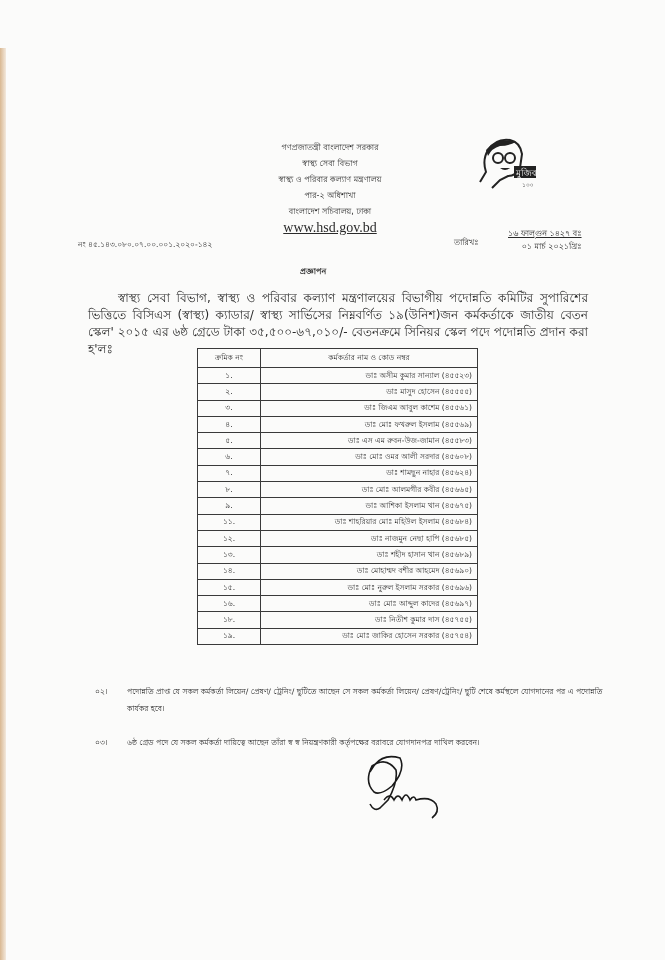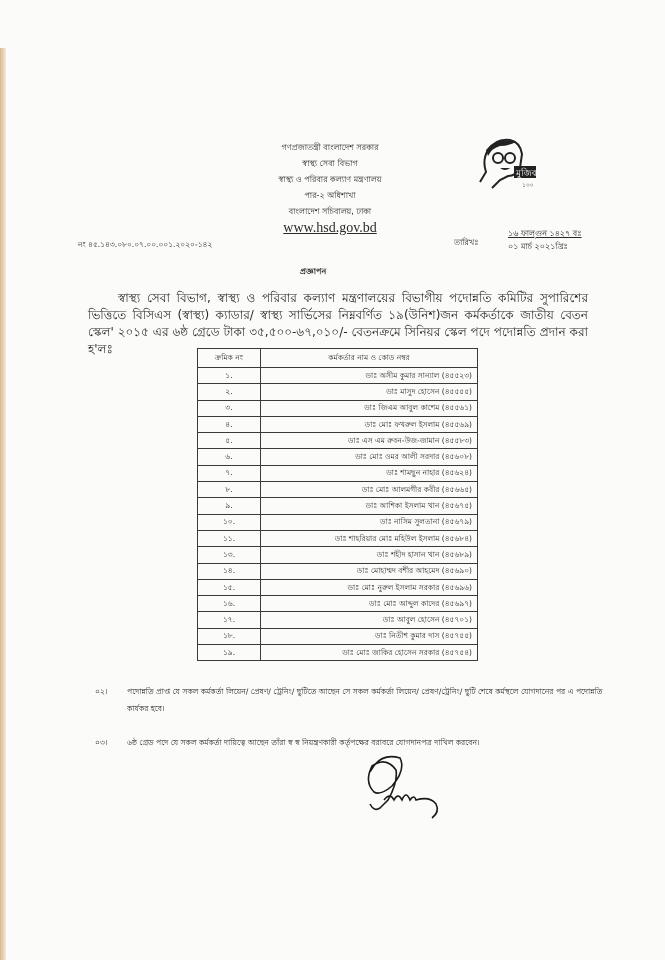--- a/index.html
+++ b/index.html
@@ -9,21 +9,21 @@
     font-family:"DejaVu Sans", sans-serif; color:#2a2a2a;
   }
   .edge-left { position:absolute; left:0; top:48px; width:6px; height:912px;
     background:linear-gradient(to right,#d9b892,#f3e9dd); }
   .header-block { position:absolute; left:230px; top:140px; width:200px; text-align:center; }
   .header-line { font-size:8px; line-height:16px; white-space:nowrap; }
   .header-url { font-family:"Liberation Serif", serif; font-size:14px; text-decoration:underline; line-height:16px; }
   .logo { position:absolute; left:472px; top:132px; width:80px; height:58px; }
   .memo-no { position:absolute; left:78px; top:239px; font-size:7.5px; white-space:nowrap; }
   .date-label { position:absolute; left:454px; top:236px; font-size:8px; }
-  .date-block { position:absolute; left:508px; top:227px; font-size:8px; text-align:left; }
+  .date-block { position:absolute; left:508px; top:227px; font-size:8px; text-align:right; }
   .date-bn { text-decoration:underline; line-height:13px; }
   .date-en { line-height:13px; }
   .title { position:absolute; left:300px; top:265px; font-size:8px; font-weight:bold; }
   .body-para { position:absolute; left:88px; top:290px; width:500px; font-size:12px; line-height:17px; text-indent:30px; text-align:justify; }
   table.officers { position:absolute; left:197px; top:348px; width:281px; border-collapse:collapse; font-size:7.5px; }
   table.officers td, table.officers th { border:1px solid #3a3a3a; height:15.3px; padding:0 5px; font-weight:normal; }
   table.officers th { height:18px; }
   td.sl { width:52px; text-align:center; }
   td.nm { text-align:right; }
   .note { position:absolute; left:95px; font-size:7.6px; line-height:17px; }
@@ -105,46 +105,42 @@
       </tr>
       <tr>
         <td class="sl">৮.</td>
         <td class="nm">ডাঃ মোঃ আলমগীর কবীর (৪৫৬৬৫)</td>
       </tr>
       <tr>
         <td class="sl">৯.</td>
         <td class="nm">ডাঃ আশিকা ইসলাম খান (৪৫৬৭৫)</td>
       </tr>
       <tr>
-        <td class="sl">১০.</td>
-        <td class="nm">ডাঃ নাসিম সুলতানা (৪৫৬৭৯)</td>
+        <td class="sl">১১.</td>
+        <td class="nm">ডাঃ শাহরিয়ার মোঃ মহিউল ইসলাম (৪৫৬৮৪)</td>
       </tr>
       <tr>
-        <td class="sl">১১.</td>
-        <td class="nm">ডাঃ শাহরিয়ার মোঃ মহিউল ইসলাম (৪৫৬৮৪)</td>
+        <td class="sl">১২.</td>
+        <td class="nm">ডাঃ নাজমুন নেছা হাপি (৪৫৬৮৫)</td>
       </tr>
       <tr>
         <td class="sl">১৩.</td>
         <td class="nm">ডাঃ শহীদ হাসান খান (৪৫৬৮৯)</td>
       </tr>
       <tr>
         <td class="sl">১৪.</td>
         <td class="nm">ডাঃ মোহাম্মদ বশীর আহমেদ (৪৫৬৯০)</td>
       </tr>
       <tr>
         <td class="sl">১৫.</td>
         <td class="nm">ডাঃ মোঃ নুরুল ইসলাম সরকার (৪৫৬৯৬)</td>
       </tr>
       <tr>
         <td class="sl">১৬.</td>
         <td class="nm">ডাঃ মোঃ আব্দুল কাদের (৪৫৬৯৭)</td>
-      </tr>
-      <tr>
-        <td class="sl">১৭.</td>
-        <td class="nm">ডাঃ আবুল হোসেন (৪৫৭০১)</td>
       </tr>
       <tr>
         <td class="sl">১৮.</td>
         <td class="nm">ডাঃ নিতীশ কুমার দাস (৪৫৭৫৫)</td>
       </tr>
       <tr>
         <td class="sl">১৯.</td>
         <td class="nm">ডাঃ মোঃ জাকির হোসেন সরকার (৪৫৭৫৪)</td>
       </tr>
     </tbody>

